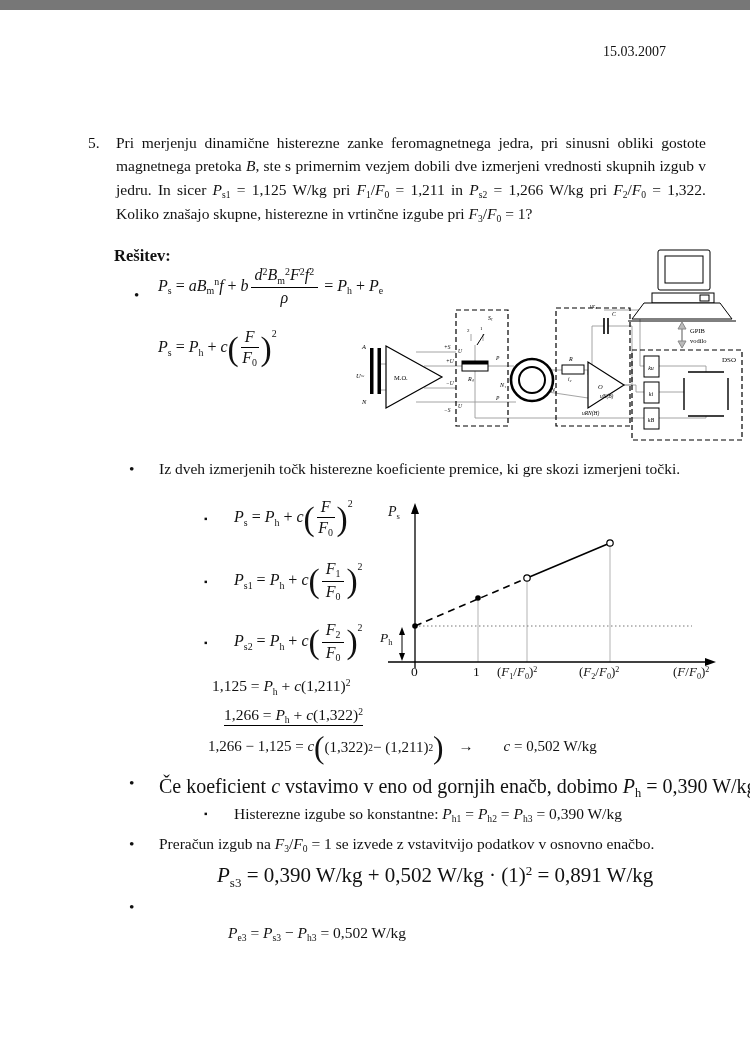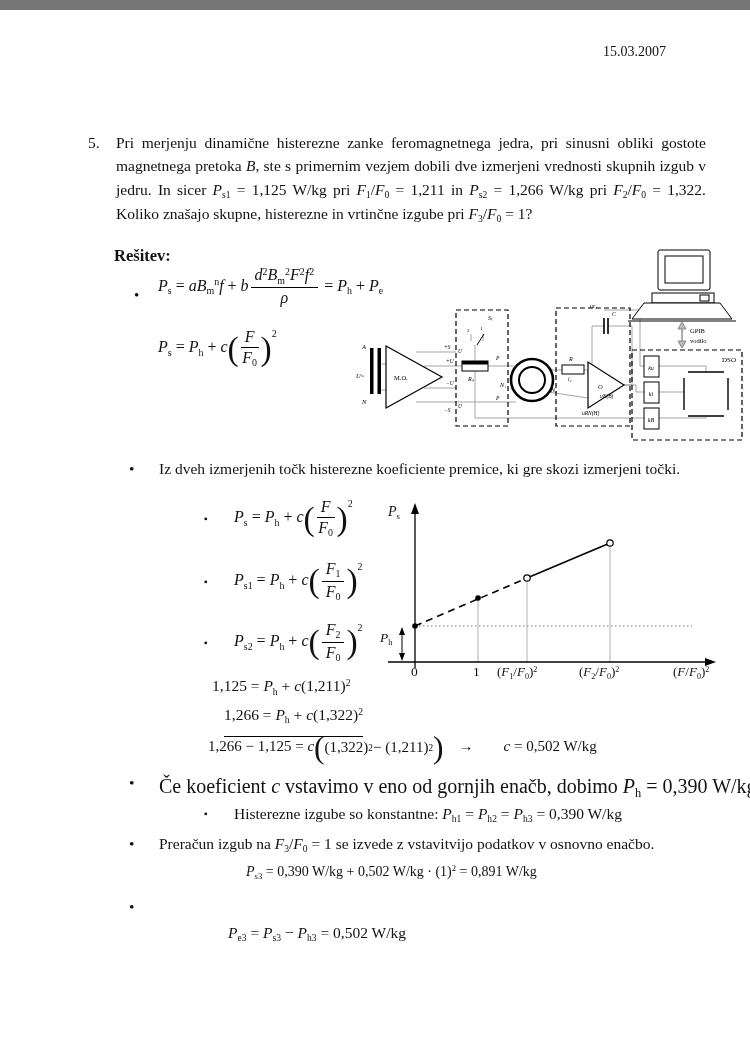--- a/index.html
+++ b/index.html
@@ -27,21 +27,21 @@
   .m i{font-style:italic;}
   .m sub{font-size:.62em;vertical-align:-.35em;}
   .m sup{font-size:.62em;vertical-align:.55em;}
   .frac{display:inline-block;vertical-align:middle;text-align:center;line-height:1.15;margin:0 2px;}
   .frac .num{display:block;border-bottom:1.2px solid #000;padding:0 4px 1px;}
   .frac .den{display:block;padding-top:1px;}
   .bp{display:inline-flex;align-items:center;vertical-align:middle;}
   .bp::before{content:"(";font-size:2.1em;font-weight:200;line-height:0;font-style:normal;}
   .bp::after{content:")";font-size:2.1em;font-weight:200;line-height:0;font-style:normal;}
   .bp+sup{vertical-align:1.5em;}
-  .underlined{border-bottom:1.3px solid #000;padding-bottom:13px;}
+  .underlined{border-bottom:1.3px solid #000;padding-bottom:2px;}
   
   .graph{top:488px;left:380px;width:346px;height:206px;}
   .glabel{position:absolute;font-size:13.5px;white-space:nowrap;}
   
   .diagram{top:238px;left:356px;width:392px;height:198px;}
   .diagram svg{display:block;}
   .diagram text{font-family:"Liberation Serif",serif;font-style:italic;fill:#000;}
   .diagram text.t-up{font-style:normal;}
 </style>
 </head>
@@ -277,21 +277,21 @@
   <div class="abs sub-row txt" style="top:793px;left:204px">
     <span class="mk2">▪</span>
     <span class="btxt m nowrap" style="font-size:15.5px">Histerezne izgube so konstantne: <i>P</i><sub>h1</sub> = <i>P</i><sub>h2</sub> = <i>P</i><sub>h3</sub> = 0,390 W/kg</span>
   </div>
 
   <div class="abs brow txt" style="top:823px;left:129px;width:600px">
     <span class="mk">•</span>
     <span class="btxt m nowrap" style="font-size:15.5px">Preračun izgub na <i>F</i><sub>3</sub>/<i>F</i><sub>0</sub> = 1 se izvede z vstavitvijo podatkov v osnovno enačbo.</span>
   </div>
 
-  <div class="abs m" style="top:853px;left:246px;font-size:14px"><i>P</i><sub>s3</sub> = 0,390 W/kg + 0,502 W/kg · (1)<sup>2</sup> = 0,891 W/kg</div>
+  <div class="abs m" style="top:853px;left:217px;font-size:21px"><i>P</i><sub>s3</sub> = 0,390 W/kg + 0,502 W/kg · (1)<sup>2</sup> = 0,891 W/kg</div>
 
   <div class="abs brow txt" style="top:886px;left:129px;width:580px">
     <span class="mk">•</span>
   </div>
 
   <div class="abs m" style="top:914px;left:228px;font-size:15.5px"><i>P</i><sub>e3</sub> = <i>P</i><sub>s3</sub> − <i>P</i><sub>h3</sub> = 0,502 W/kg</div>
 
 </div>
 
 </body></html>

